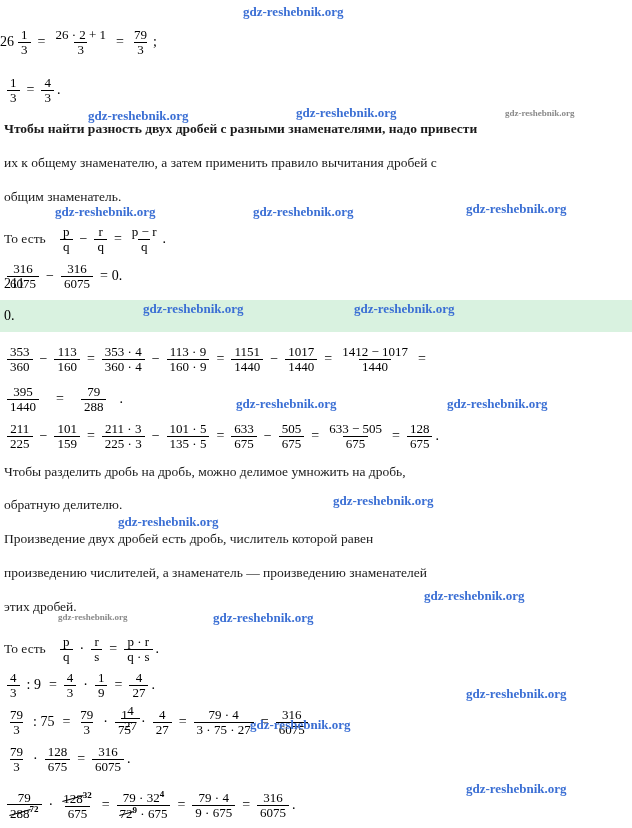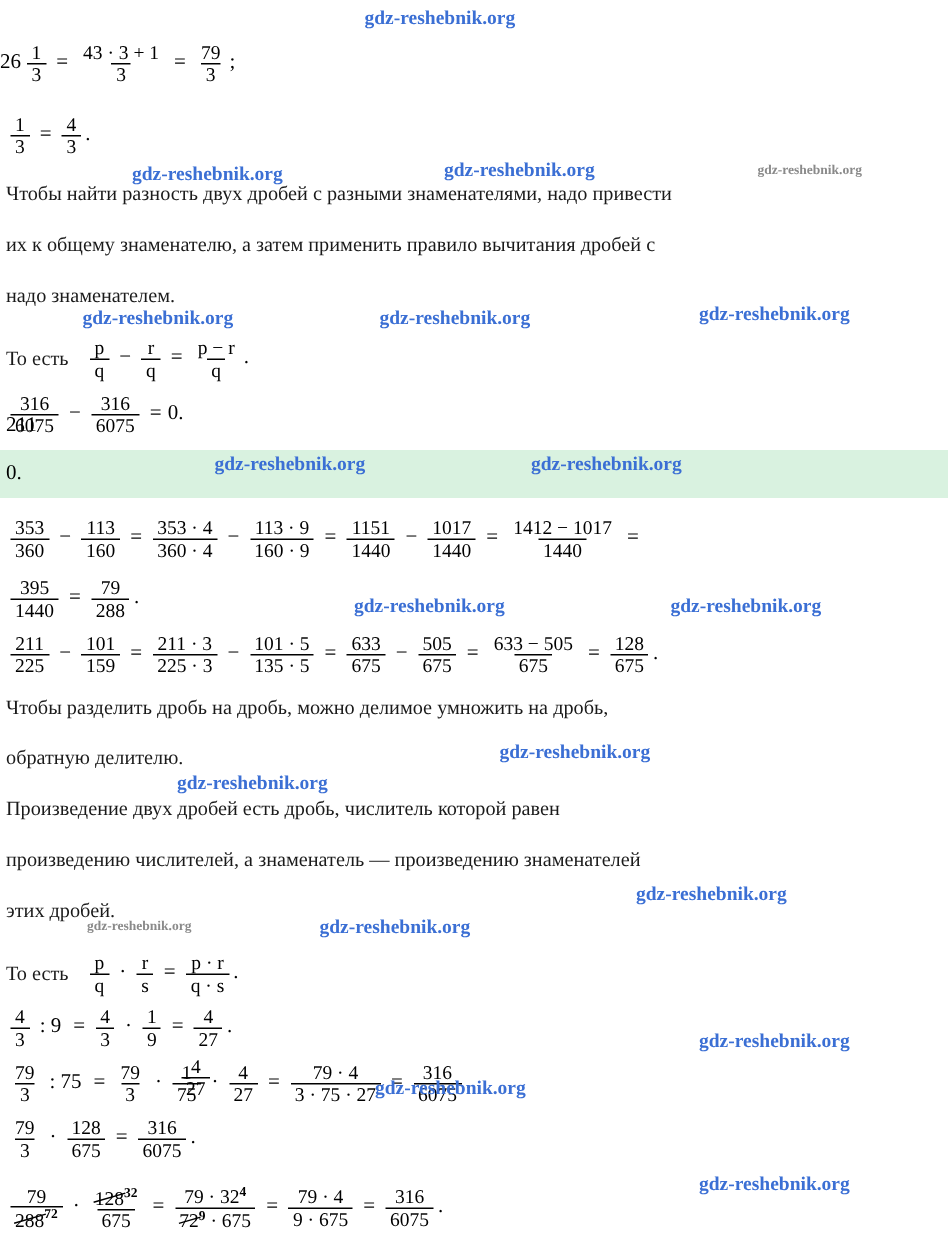--- a/index.html
+++ b/index.html
@@ -106,21 +106,21 @@
   <div class="highlight-band" style="left:0; top:300px; width:632px; height:32px;"></div>
 
   <div class="math" style="left:0; top:28px;">
     <span class="intpart">26</span>
     <span class="frac">
       <span class="num">1</span>
       <span class="den">3</span>
     </span>
     <span class="op">=</span>
     <span class="frac">
-      <span class="num">43 · 3 + 1</span>
+      <span class="num">26 · 2 + 1</span>
       <span class="den">3</span>
     </span>
     <span class="op">=</span>
     <span class="frac">
       <span class="num">79</span>
       <span class="den">3</span>
     </span>
     <span>;</span>
   </div>
 
@@ -130,23 +130,23 @@
       <span class="den">3</span>
     </span>
     <span class="op">=</span>
     <span class="frac">
       <span class="num">4</span>
       <span class="den">3</span>
     </span>
     <span>.</span>
   </div>
 
-  <div class="tline" style="left:4px; top:121px;">Чтобы найти разность двух дробей с разными знаменателями, надо привести</div>
+  <div class="tline" style="left:4px; top:121px;font-weight:bold;">Чтобы найти разность двух дробей с разными знаменателями, надо привести</div>
   <div class="tline" style="left:4px; top:155px;text-align:right;">их к общему знаменателю, а затем применить правило вычитания дробей с</div>
-  <div class="tline" style="left:4px; top:189px;">надо знаменателем.</div>
+  <div class="tline" style="left:4px; top:189px;">общим знаменатель.</div>
 
   <div class="tline" style="left:4px; top:231px;">То есть</div>
   <div class="math" style="left:57px; top:225px;">
     <span class="frac">
       <span class="num">p</span>
       <span class="den">q</span>
     </span>
     <span class="op">−</span>
     <span class="frac">
       <span class="num">r</span>
@@ -210,21 +210,21 @@
       <span class="num">1017</span>
       <span class="den">1440</span>
     </span>
     <span class="op">=</span>
     <span class="frac">
       <span class="num">1412 − 1017</span>
       <span class="den">1440</span>
     </span>
     <span class="op">=</span>
   </div>
-  <div class="math" style="left:4px; top:385px;">
+  <div class="math" style="left:4px; top:385px;gap:10px;">
     <span class="frac">
       <span class="num">395</span>
       <span class="den">1440</span>
     </span>
     <span class="op">=</span>
     <span class="frac">
       <span class="num">79</span>
       <span class="den">288</span>
     </span>
     <span>.</span>

